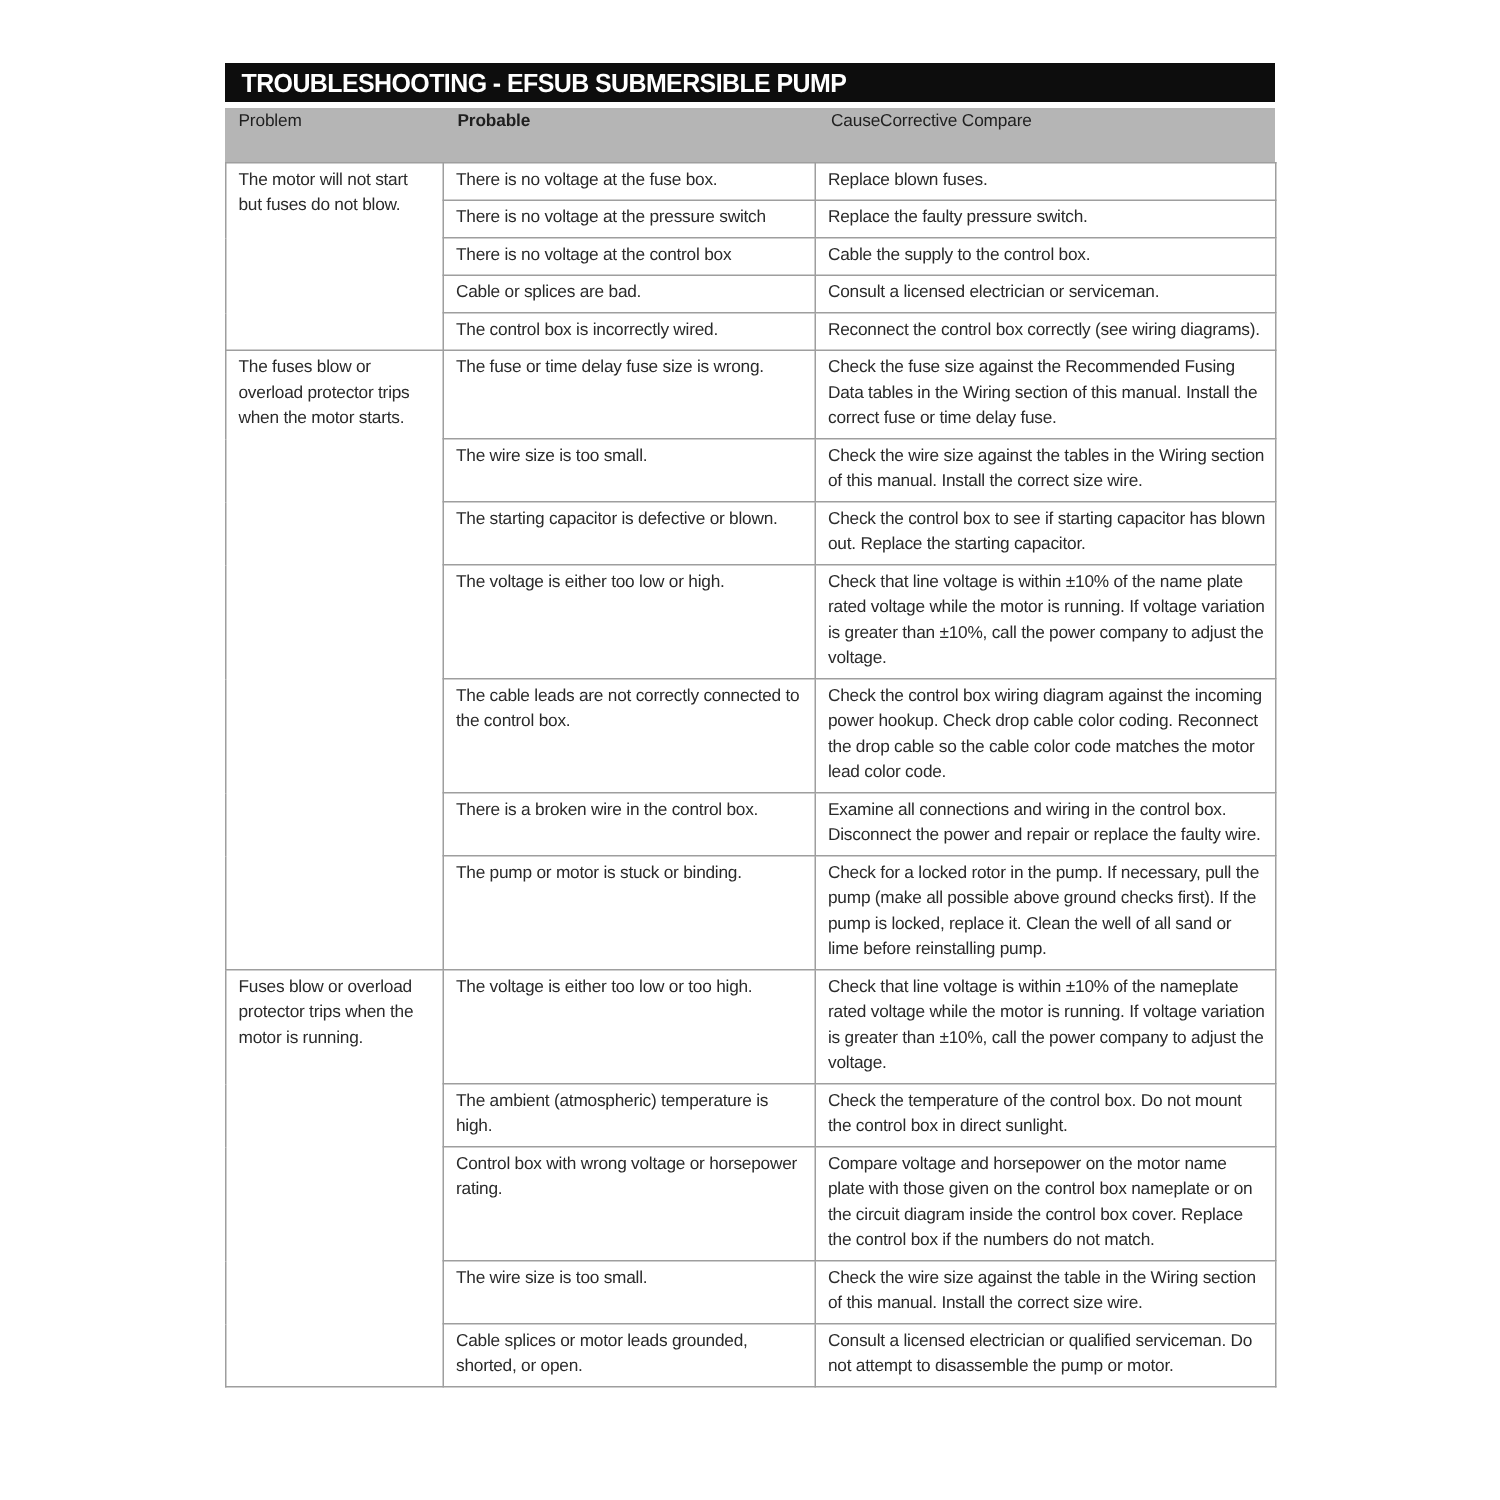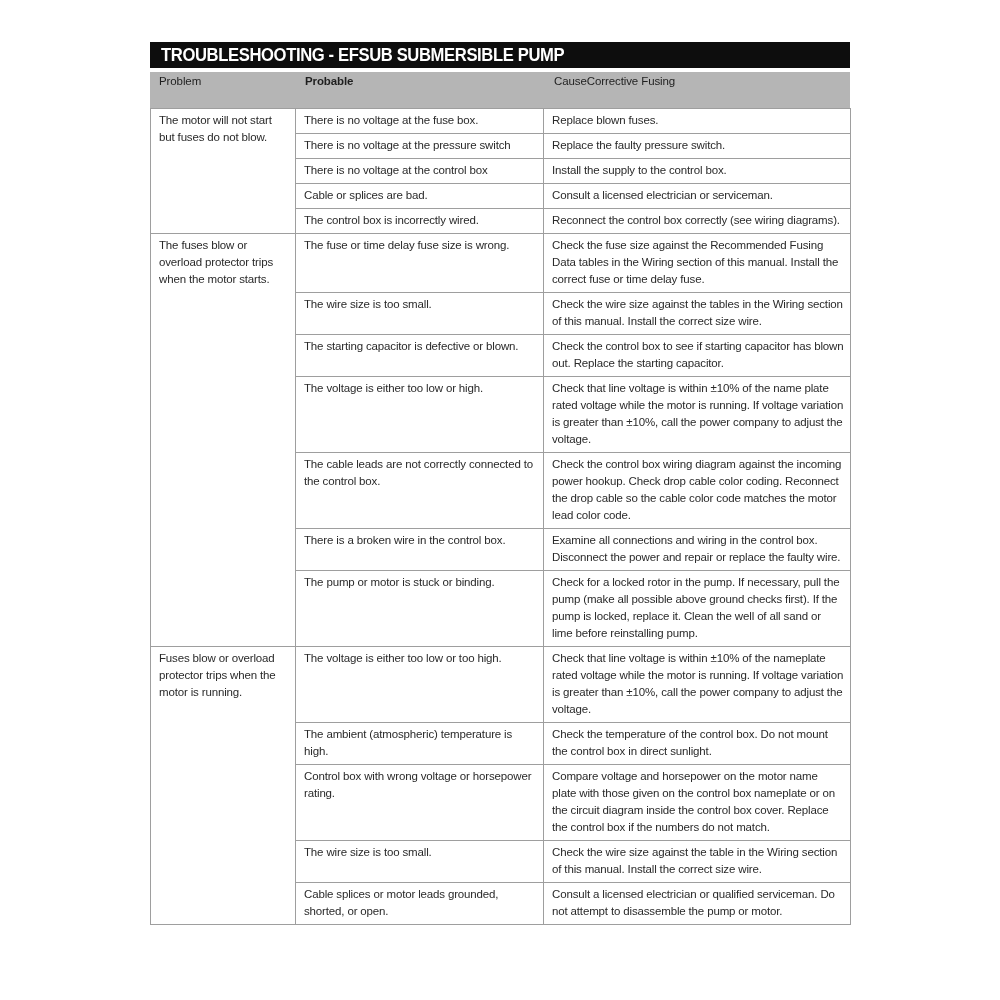--- a/index.html
+++ b/index.html
@@ -87,42 +87,42 @@
 <div class="page">
   <div class="doc">
 
     <div class="title-bar">
       <span>TROUBLESHOOTING - EFSUB SUBMERSIBLE PUMP</span>
     </div>
 
     <div class="header-row">
       <span class="h h1">Problem</span>
       <span class="h h2">Probable</span>
-      <span class="h h3">CauseCorrective Fusing</span>
+      <span class="h h3">CauseCorrective Compare</span>
     </div>
 
     <table class="grid">
       <colgroup>
         <col class="c1">
           <col class="c2">
           <col class="c3">
       </colgroup>
       <tbody id="grid-body">
           <tr>
             <td class="problem-cell" rowspan="5">The motor will not start but fuses do not blow.</td>
             <td class="cause-cell">There is no voltage at the fuse box.</td>
             <td class="action-cell">Replace blown fuses.</td>
           </tr>
           <tr>
             <td class="cause-cell">There is no voltage at the pressure switch</td>
             <td class="action-cell">Replace the faulty pressure switch.</td>
           </tr>
           <tr>
             <td class="cause-cell">There is no voltage at the control box</td>
-            <td class="action-cell">Install the supply to the control box.</td>
+            <td class="action-cell">Cable the supply to the control box.</td>
           </tr>
           <tr>
             <td class="cause-cell">Cable or splices are bad.</td>
             <td class="action-cell">Consult a licensed electrician or serviceman.</td>
           </tr>
           <tr>
             <td class="cause-cell">The control box is incorrectly wired.</td>
             <td class="action-cell">Reconnect the control box correctly (see wiring diagrams).</td>
           </tr>
           <tr>

